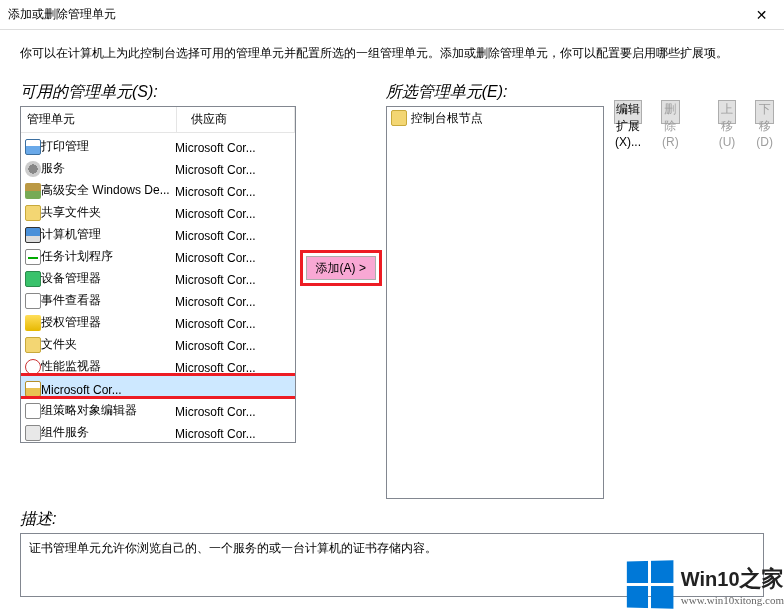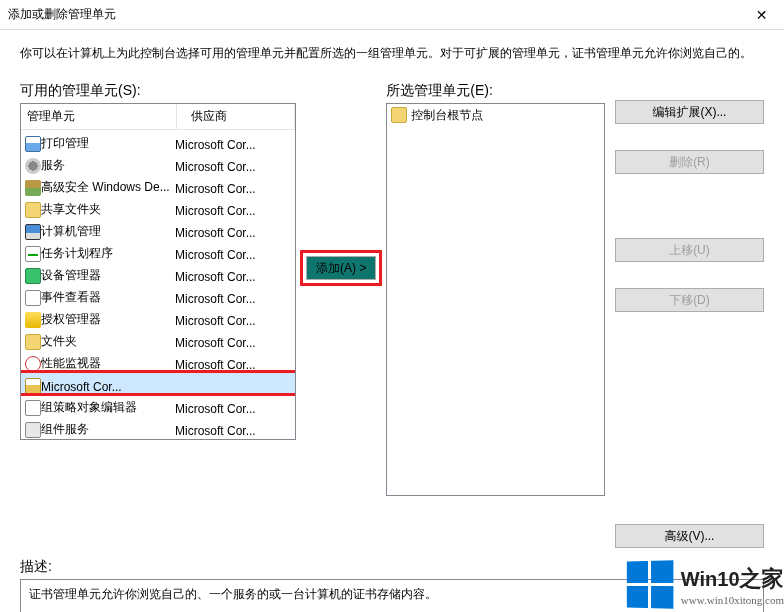--- a/index.html
+++ b/index.html
@@ -9,40 +9,40 @@
 .titlebar .title { flex: 1; font-size: 12px; }
 .titlebar .close { width: 45px; height: 30px; display: flex; align-items: center; justify-content: center; font-size: 14px; }
 
 .intro { padding: 14px 20px 10px 20px; font-size: 12px; color: #000; line-height: 1.5; }
 
 .main { display: flex; padding: 10px 20px 0 20px; gap: 10px; }
 
 .col-left { width: 278px; }
 .col-mid { width: 70px; display: flex; align-items: flex-start; justify-content: center; padding-top: 168px; }
 .col-sel { width: 220px; }
-.col-right { width: 150px; display: flex; flex-direction: column; gap: 26px; padding-top: 18px; }
-
-.label { margin-bottom: 3px; font-size: 14px; }
+.col-right { width: 150px; display: flex; flex-direction: row; gap: 19px; padding-top: 18px; }
+
+.label { margin-bottom: 3px; font-size: 16px; font-style: italic; }
 
 .listbox { border: 1px solid #828790; height: 337px; position: relative; overflow: hidden; background: #fff; }
 .listhead { display: flex; position: sticky; top: 0; background: #fff; border-bottom: 1px solid #e5e5e5; gap: 8px; }
 .listhead .hcol { padding: 4px 6px; border-right: 1px solid #e5e5e5; font-size: 12px; }
 .hcol.name { width: 156px; }
 .hcol.vendor { flex: 1; }
 
 .rows { height: 312px; overflow-y: scroll; }
 .row { display: flex; align-items: flex-end; height: 22px; padding-left: 4px; }
 .row.selected { background: #cde8ff; }
 .row .rname { width: 134px; overflow: hidden; white-space: nowrap; text-overflow: ellipsis; font-size: 12px; }
 .row .rvendor { flex: 1; overflow: hidden; white-space: nowrap; text-overflow: ellipsis; font-size: 12px; padding-right: 4px; }
 
 .selrow { display: flex; align-items: center; height: 22px; padding-left: 4px; }
 .selbox { border: 1px solid #828790; height: 393px; background: #fff; }
 
-.addbtn { width: 70px; height: 24px; border: 1px solid #adadad; background: #0f766e; font-size: 12px; }
+.addbtn { width: 70px; height: 24px; border: 1px solid #adadad; background: #f9a8d4; font-size: 12px; }
 .addwrap { border: 3px solid #ed1c24; padding: 3px; }
 
 .rbtn { height: 24px; border: 1px solid #adadad; background: #e1e1e1; font-size: 12px; }
 .rbtn.disabled { color: #9e9e9e; }
 .spacer { height: 160px; }
 
 .desc { padding: 10px 20px; }
 .descbox { border: 1px solid #828790; height: 64px; padding: 6px 8px; font-size: 12px; margin-top: 3px; }
 
 .highlight-row { position: absolute; border: 3px solid #ed1c24; pointer-events: none; }
@@ -78,21 +78,21 @@
 .ic-console { background:#f3d673; border:1px solid #c8a93b; }
 </style>
 </head>
 <body>
 
 <div class="titlebar">
   <span class="title">添加或删除管理单元</span>
   <div class="close">✕</div>
 </div>
 
-<div class="intro">你可以在计算机上为此控制台选择可用的管理单元并配置所选的一组管理单元。对于可扩展的管理单元，证书管理单元允许你浏览自己的。</div>
+<div class="intro">你可以在计算机上为此控制台选择可用的管理单元并配置所选的一组管理单元。添加或删除管理单元，你可以配置要启用哪些扩展项。</div>
 
 <div class="main">
 
   <div class="col-left">
     <div class="label">可用的管理单元(S):</div>
     <div class="listbox" style="position:relative">
       <div class="listhead">
         <div class="hcol name">管理单元</div>
         <div class="hcol vendor">供应商</div>
       </div>

